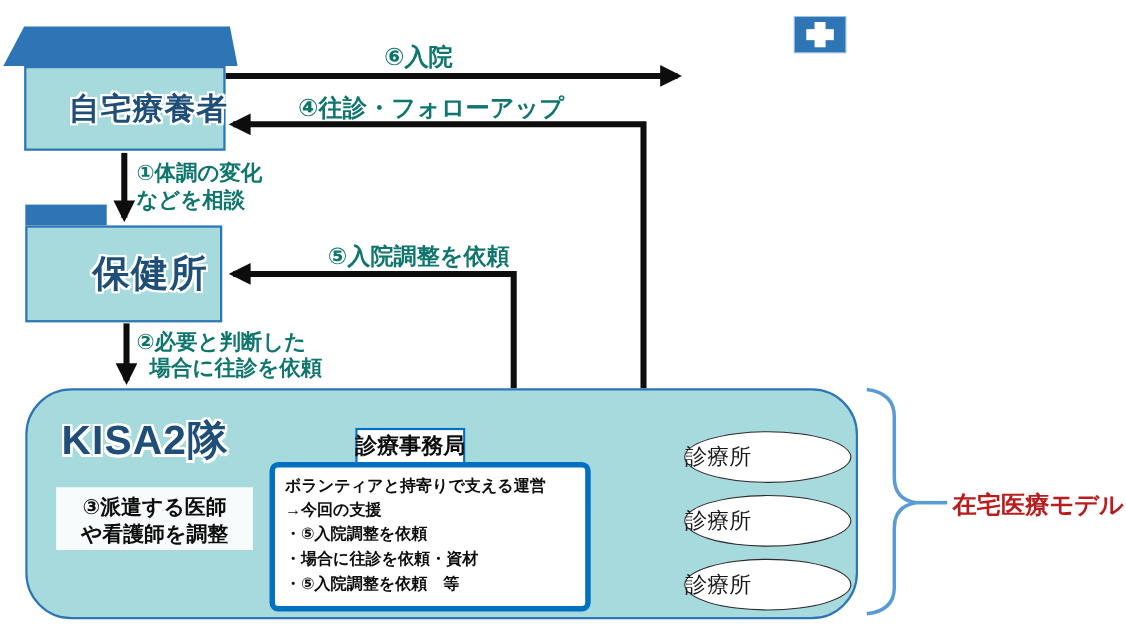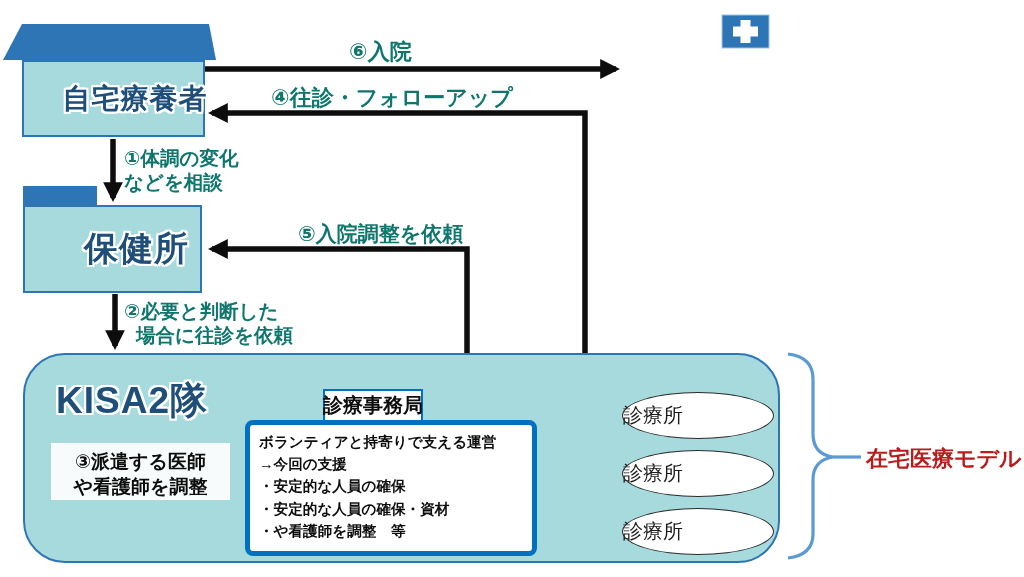--- a/index.html
+++ b/index.html
@@ -107,23 +107,23 @@
     <span>や看護師を調整</span>
   </div>
 
   <div class="jimulabel">
     <span>診療事務局</span>
   </div>
 
   <div class="opsbox">
     <div>ボランティアと持寄りで支える運営</div>
     <div>→今回の支援</div>
-    <div>・安定的な人員の確保</div>
-    <div>・安定的な人員の確保・資材</div>
-    <div>・や看護師を調整　等</div>
+    <div>・⑤入院調整を依頼</div>
+    <div>・場合に往診を依頼・資材</div>
+    <div>・⑤入院調整を依頼　等</div>
   </div>
 
   <div class="clinic" style="top:392px;">
     <span>診療所</span>
   </div>
   <div class="clinic" style="top:450px;">
     <span>診療所</span>
   </div>
   <div class="clinic" style="top:508px;">
     <span>診療所</span>

